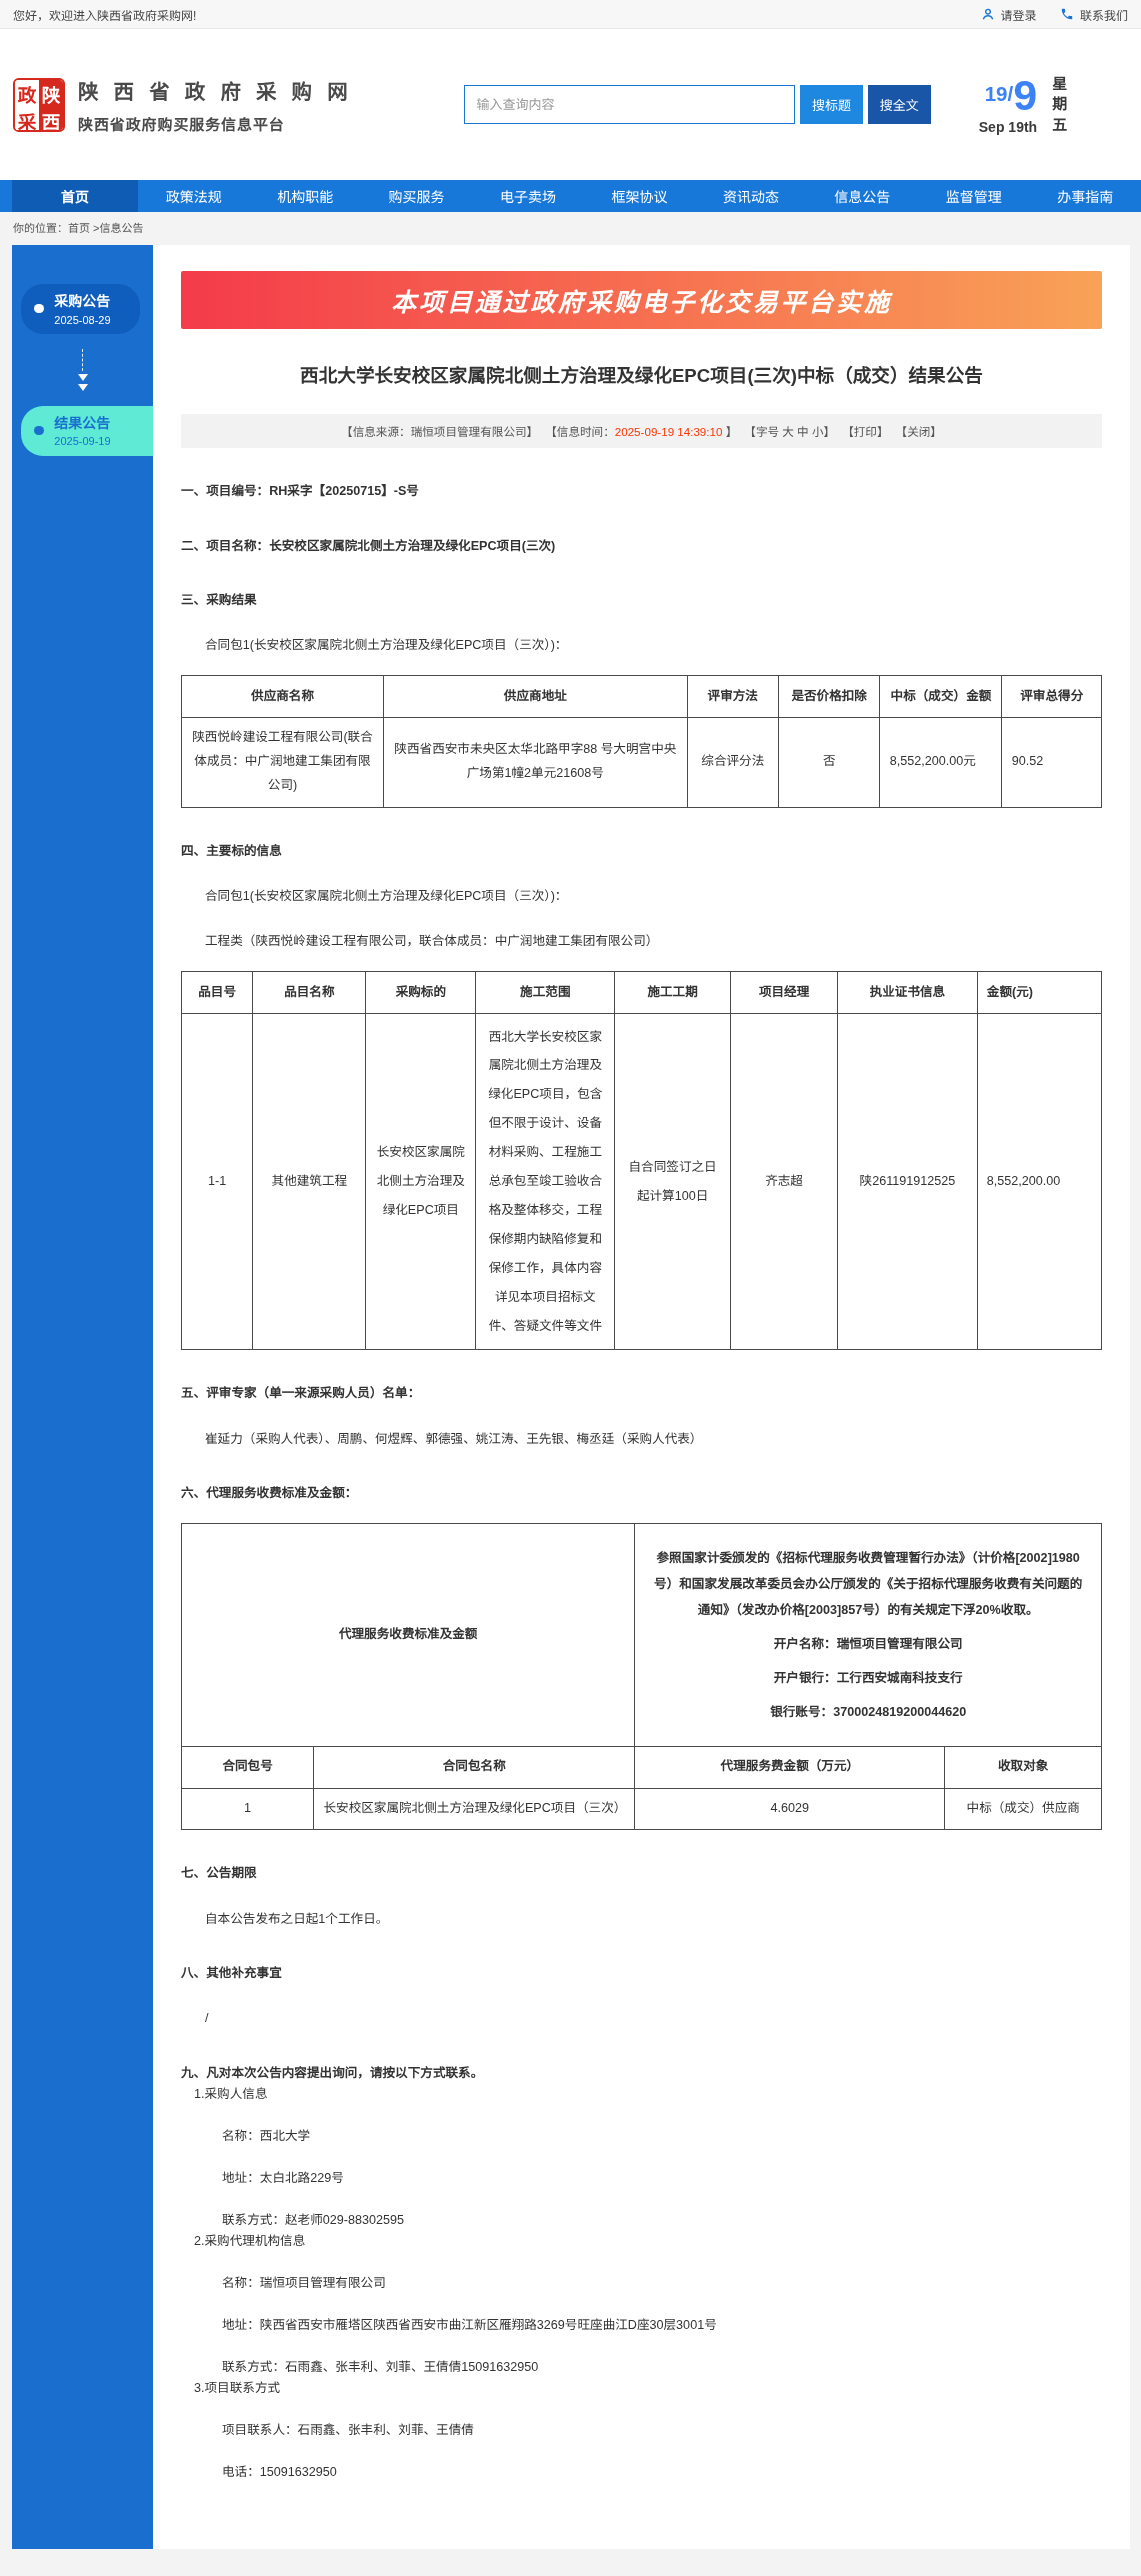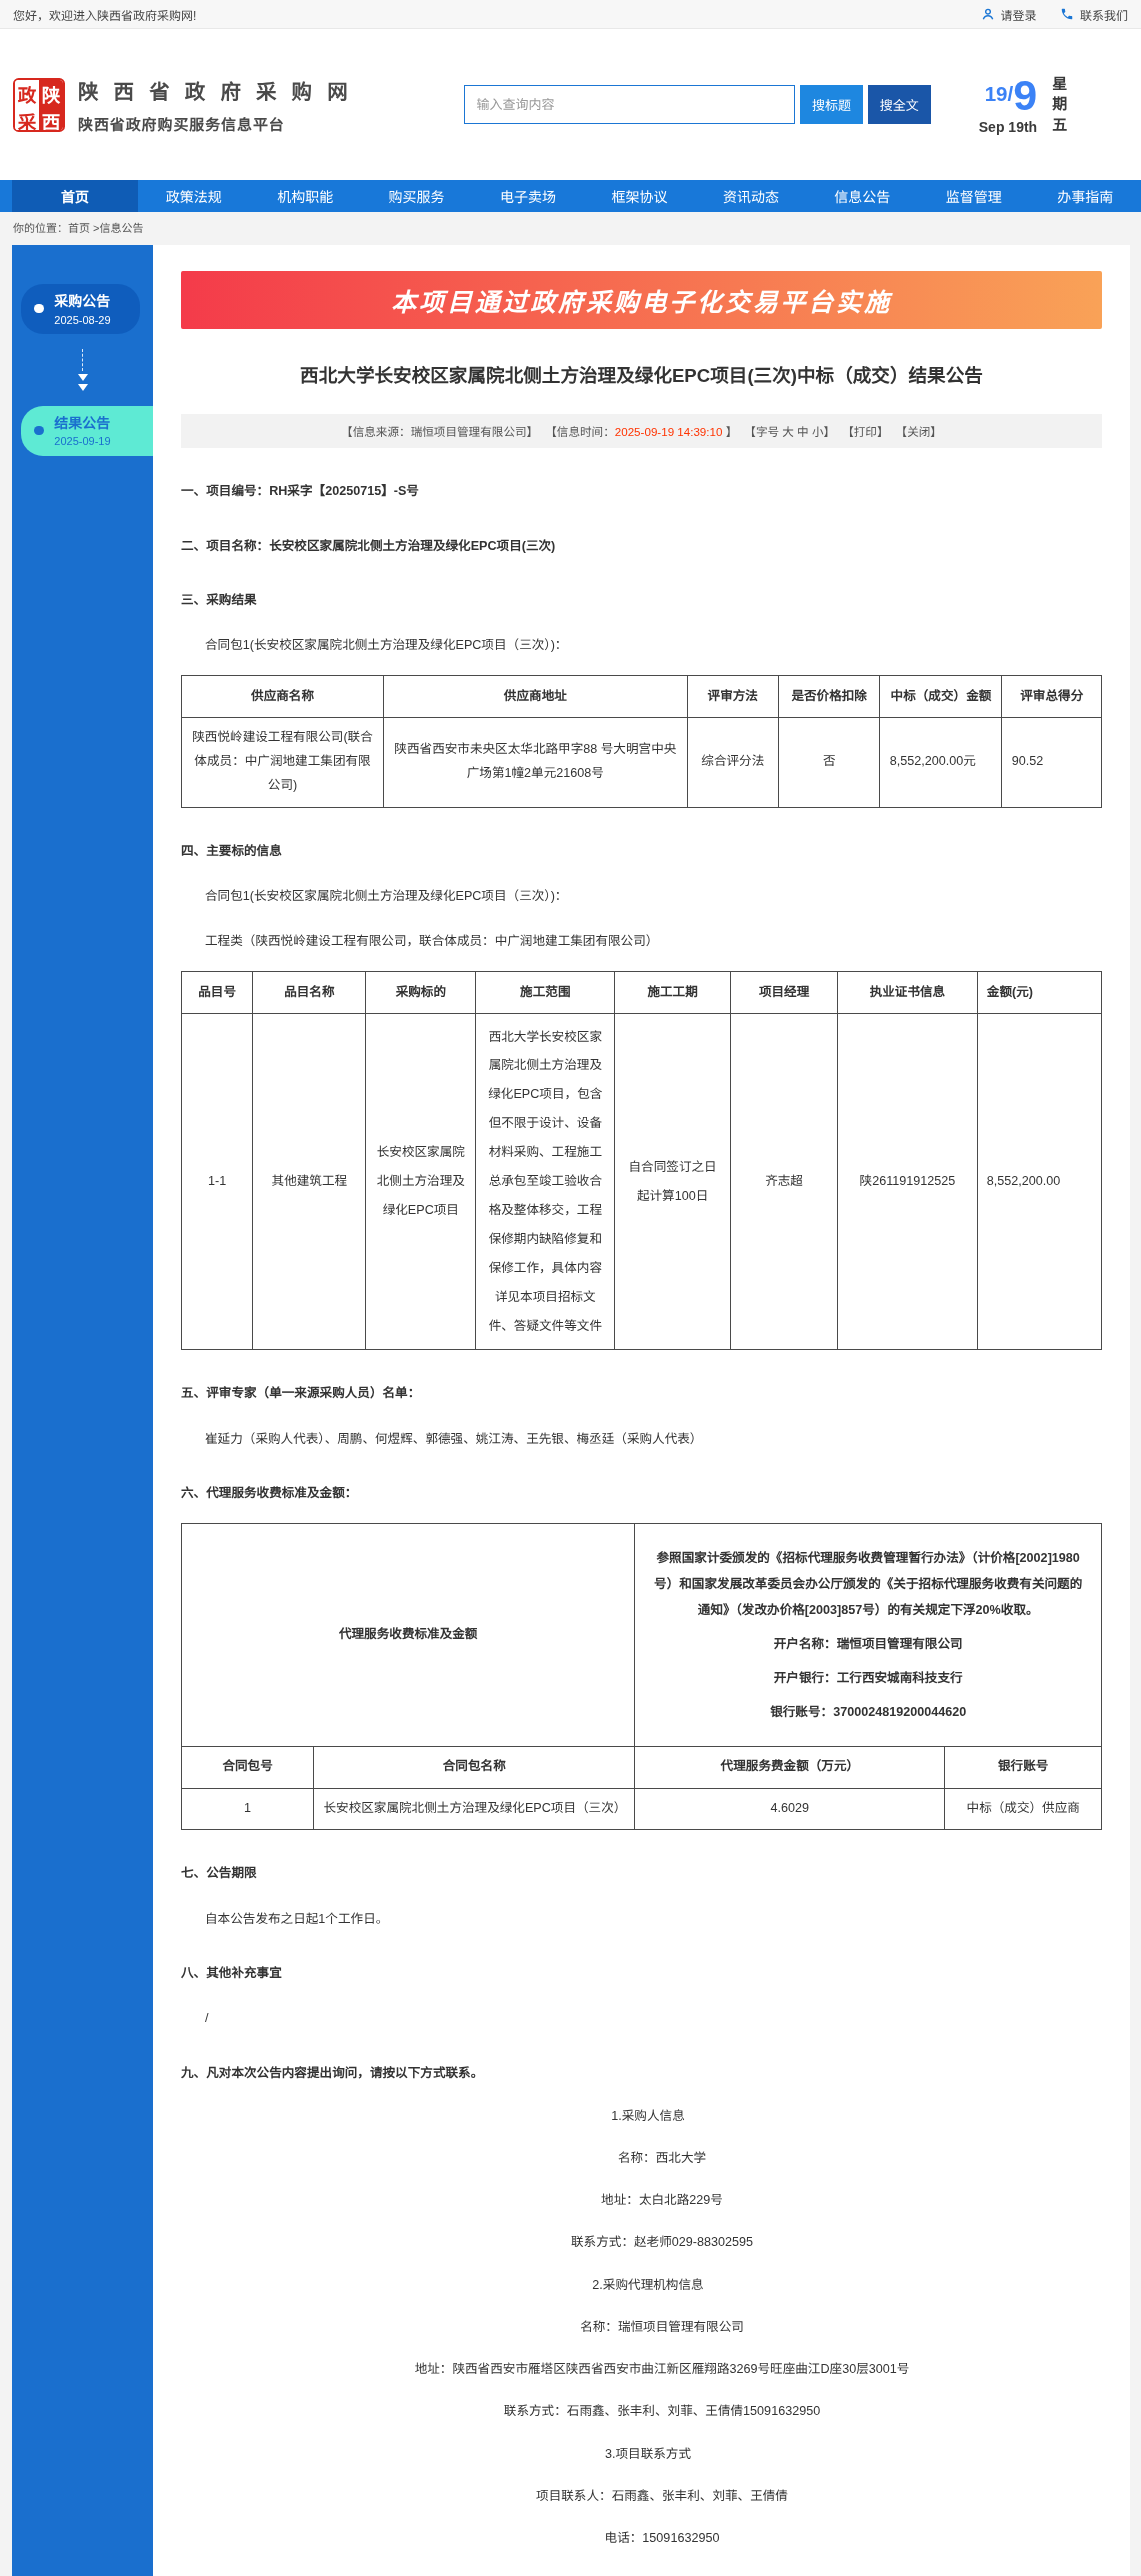--- a/index.html
+++ b/index.html
@@ -94,21 +94,21 @@
   .sec-h { font-weight: bold; margin-top: 33px; }
   .para { margin-top: 24px; padding-left: 24px; }
   table { width: 100%; border-collapse: collapse; margin-top: 18.6px; table-layout: fixed; }
   th, td { border: 0.9px solid #4a4a4a; padding: 8.4px 9.3px; text-align: center; vertical-align: middle; font-size: 12.6px; line-height: 1.9; word-break: break-all; }
   th { font-weight: bold; }
   td.num, th.num { text-align: left; }
   .tall-cell { line-height: 2.3; }
   .t3-desc { font-weight: bold; line-height: 2.1; padding: 13px 15px; }
   .t3-desc p { margin: 7.4px 0; }
   .t3-label { font-weight: bold; }
-  .contact-group { margin-top: 22px; padding-left: 13px; text-align: center; }
+  .contact-group { padding-left: 13px; }
   .contact-line { margin-top: 20.5px; padding-left: 28px; }
 </style>
 </head>
 <body>
 
 <div class="topbar">
   <span>您好，欢迎进入陕西省政府采购网!</span>
   <div class="topbar-right">
     <span class="topbar-link">
       <svg width="14" height="14" viewBox="0 0 24 24" fill="none" stroke="#1b76d4" stroke-width="2.4">
@@ -305,21 +305,21 @@
             <p>参照国家计委颁发的《招标代理服务收费管理暂行办法》（计价格[2002]1980号）和国家发展改革委员会办公厅颁发的《关于招标代理服务收费有关问题的通知》（发改办价格[2003]857号）的有关规定下浮20%收取。</p>
             <p>开户名称：瑞恒项目管理有限公司</p>
             <p>开户银行：工行西安城南科技支行</p>
             <p>银行账号：3700024819200044620</p>
           </td>
         </tr>
         <tr>
           <th>合同包号</th>
           <th>合同包名称</th>
           <th>代理服务费金额（万元）</th>
-          <th>银行账号</th>
+          <th>收取对象</th>
         </tr>
         <tr>
           <td>1</td>
           <td>长安校区家属院北侧土方治理及绿化EPC项目（三次）</td>
           <td>4.6029</td>
           <td>中标（成交）供应商</td>
         </tr>
       </tbody>
         </table>
 

